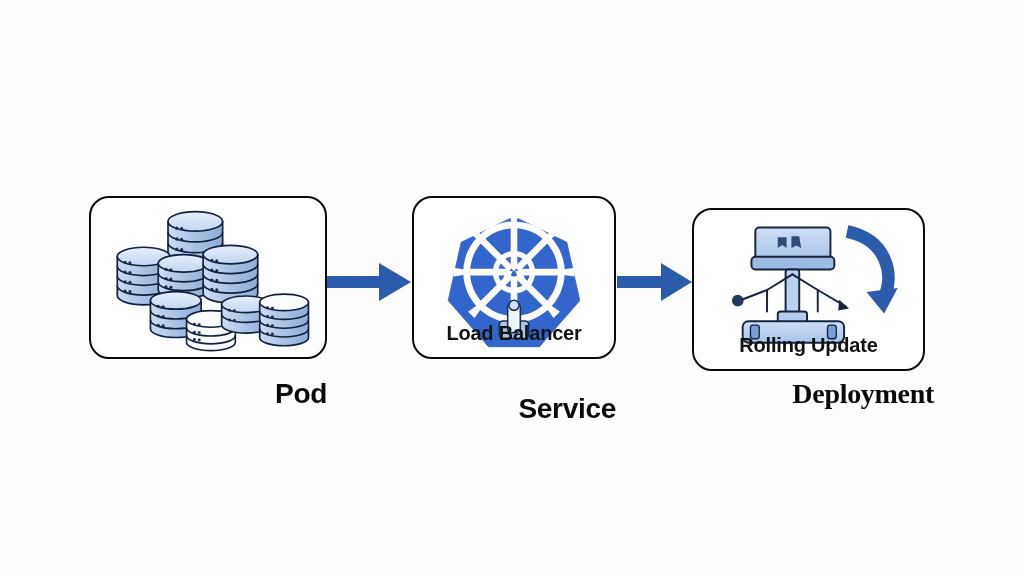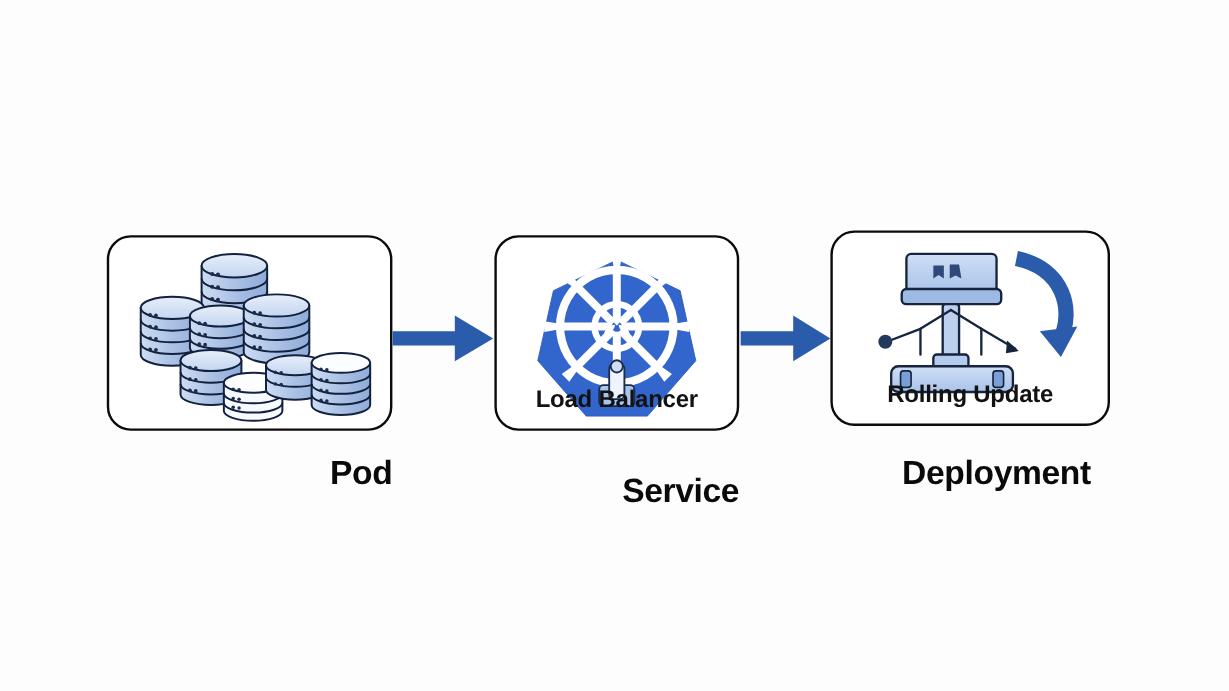--- a/index.html
+++ b/index.html
@@ -271,21 +271,21 @@
           <rect x="-6.5" y="-14" width="13" height="30" rx="4" fill="#eef4fd" stroke="#1b2d4d" stroke-width="1.6"></rect>
           <circle cx="0" cy="-12" r="5.2" fill="#cfdef4" stroke="#1b2d4d" stroke-width="1.6"></circle>
         </g>
       </g>
     </svg>
     <div class="inner-caption">Load Balancer</div>
   </div>
 
   <div class="node-label" style="left:412px; top:393px; width:204px;">Service</div>
 
-  <div class="node-box" style="left:692px; top:192px; width:233px; height:163px;">
+  <div class="node-box" style="left:692px; top:208px; width:233px; height:163px;">
     <svg class="node-art" viewBox="0 0 233 163" preserveAspectRatio="xMidYMid meet">
       <defs>
         <linearGradient id="rackG" x1="0" y1="0" x2="0" y2="1">
           <stop offset="0" stop-color="#cfdef5"></stop>
           <stop offset="1" stop-color="#a9c3e9"></stop>
         </linearGradient>
       </defs>
 
       <g stroke="#16243d" stroke-width="2" stroke-linejoin="round" stroke-linecap="round">
 
@@ -314,21 +314,21 @@
       </g>
 
       <g fill="none">
         <path d="M156,22 C196,30 206,66 193,92" stroke="#2a5cab" stroke-width="13" stroke-linecap="butt"></path>
         <path d="M176,84 L194,106 L208,80 Z" fill="#2a5cab" stroke="none"></path>
       </g>
     </svg>
     <div class="inner-caption">Rolling Update</div>
   </div>
 
-  <div class="node-label" style="left:676px; top:378px; width:233px;">Deployment</div>
+  <div class="node-label" style="left:701px; top:378px; width:233px;font-family:Liberation Serif, serif;">Deployment</div>
 
   <svg class="connector" style="left:327px; top:258px; width:86px; height:48px;" viewBox="0 0 86 48">
     <path d="M0,18 L52,18 L52,5 L84,24 L52,43 L52,30 L0,30 Z" fill="#2a5cab"></path>
   </svg>
 
   <svg class="connector" style="left:617px; top:258px; width:76px; height:48px;" viewBox="0 0 76 48">
     <path d="M0,18 L44,18 L44,5 L75,24 L44,43 L44,30 L0,30 Z" fill="#2a5cab"></path>
   </svg>
 
 </div>

